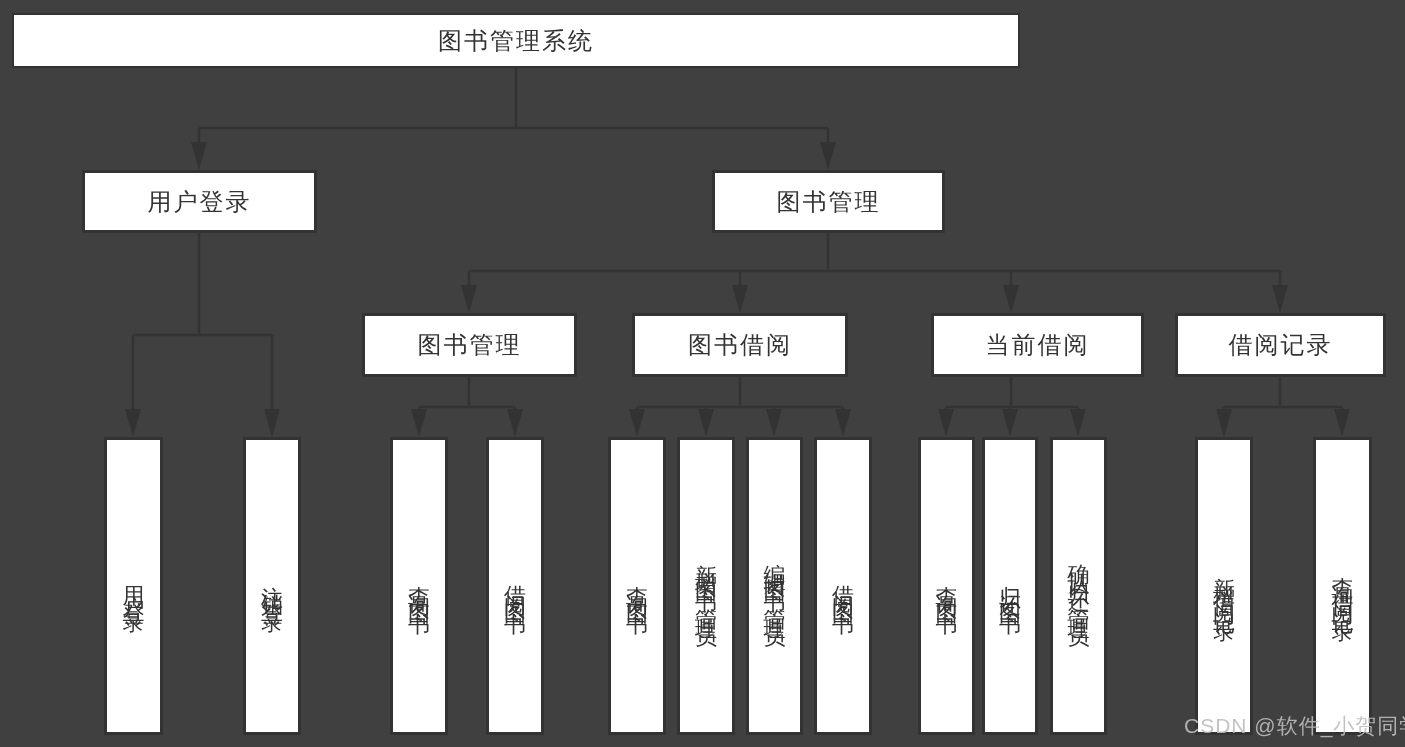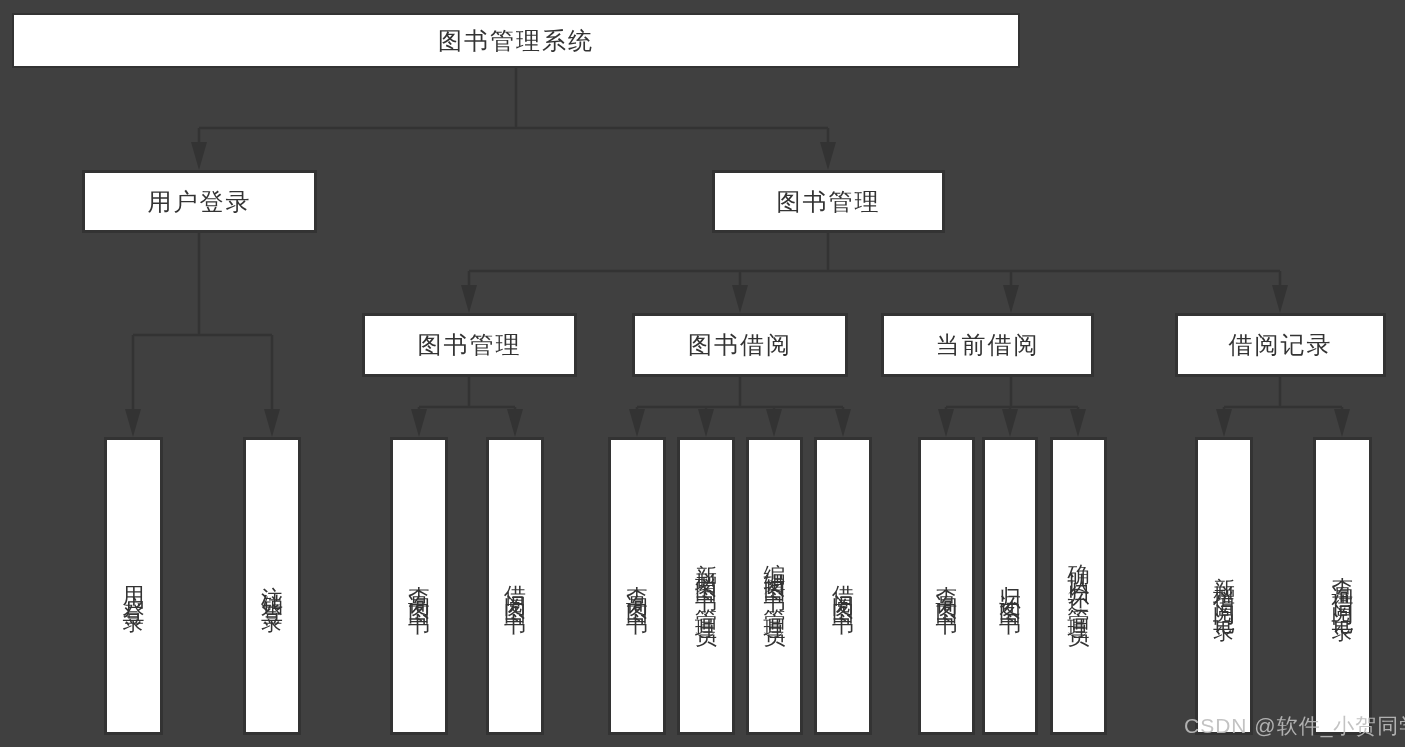--- a/index.html
+++ b/index.html
@@ -117,21 +117,21 @@
       </div>
       <div class="node v" style="left: 677px; top: 437px; width: 58px; height: 298px; border-width: 3px;">
         <span>新增图书（管理员）</span>
       </div>
       <div class="node v" style="left: 746px; top: 437px; width: 57px; height: 298px; border-width: 3px;">
         <span>编辑图书（管理员）</span>
       </div>
       <div class="node v" style="left: 814px; top: 437px; width: 58px; height: 298px; border-width: 3px;">
         <span>借阅图书</span>
       </div>
-      <div class="node h" style="left: 881px; top: 313px; width: 213px; height: 64px; border-width: 3px;">
+      <div class="node h" style="left: 931px; top: 313px; width: 213px; height: 64px; border-width: 3px;">
         <span>当前借阅</span>
       </div>
       <div class="node v" style="left: 918px; top: 437px; width: 57px; height: 298px; border-width: 3px;">
         <span>查询图书</span>
       </div>
       <div class="node v" style="left: 982px; top: 437px; width: 56px; height: 298px; border-width: 3px;">
         <span>归还图书</span>
       </div>
       <div class="node v" style="left: 1050px; top: 437px; width: 57px; height: 298px; border-width: 3px;">
         <span>确认归还（管理员）</span>

